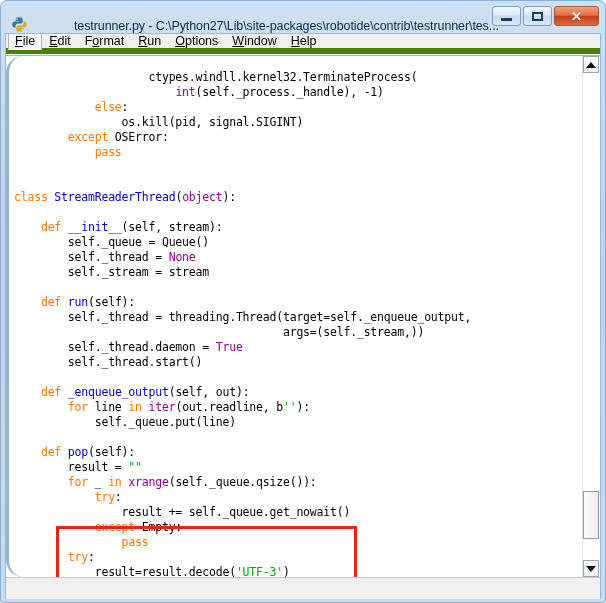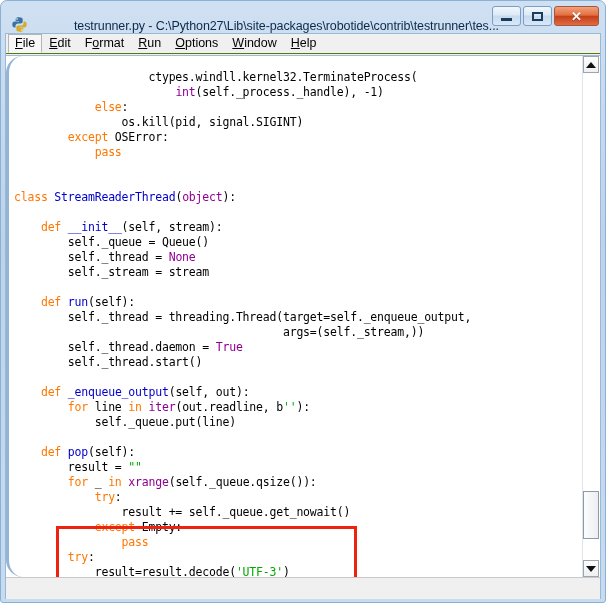--- a/index.html
+++ b/index.html
@@ -85,22 +85,23 @@
     border-bottom: none;
     height: 566px;
     box-sizing: border-box;
     overflow: hidden;
   }
 
   
   #menubar {
     height: 20px;
     background: #f0f0f0;
-    border-bottom: 1px solid #4d7c0f;
+    border-bottom: 6px solid #4d7c0f;
     display: flex;
+    align-items: center;
     padding-left: 2px;
     box-sizing: border-box;
   }
   .menu-item {
     font-size: 12.5px;
     color: #000000;
     padding: 2px 7px 2px 7px;
     line-height: 14px;
     white-space: nowrap;
     box-sizing: border-box;

